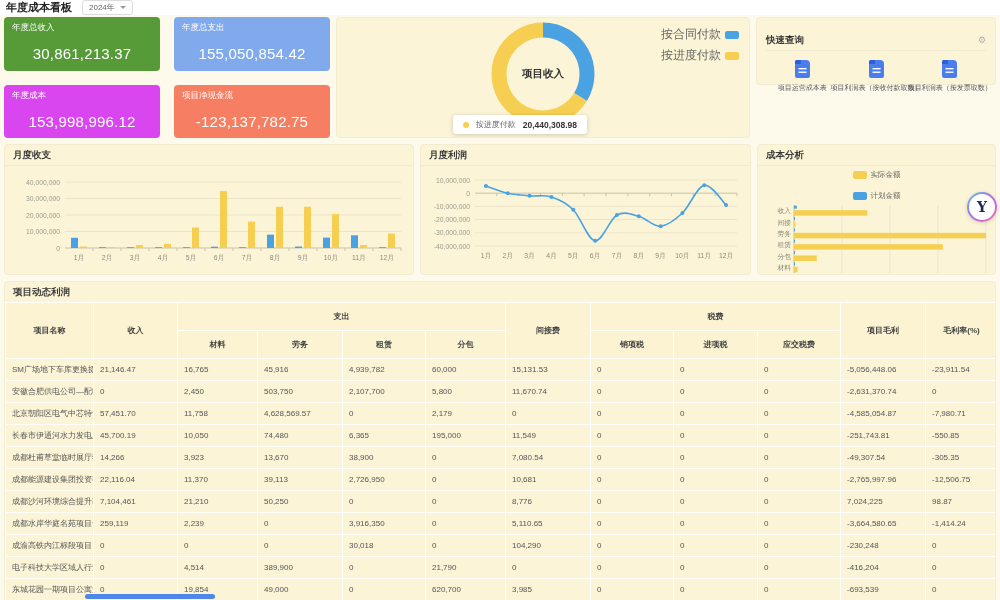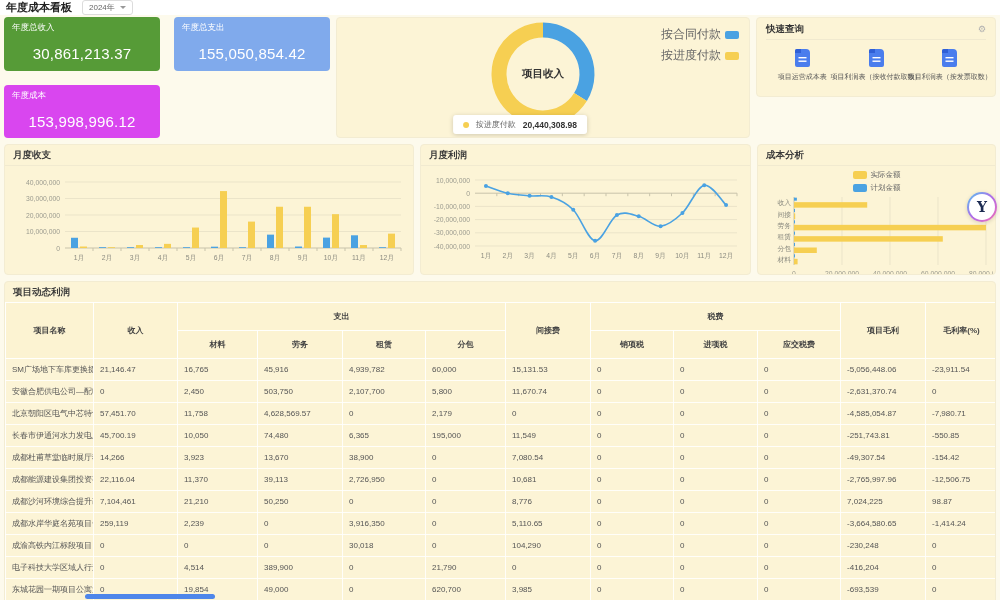--- a/index.html
+++ b/index.html
@@ -31,38 +31,38 @@
   .swatch { width:14px; height:8px; border-radius:2px; display:inline-block; }
   .donut-wrap { position:absolute; left:50%; top:47%; transform:translate(-50%,-50%); width:104px; height:104px; }
   .donut-center { position:absolute; left:0; top:0; width:100%; height:100%; display:flex; align-items:center; justify-content:center;
     font-size:10.5px; font-weight:bold; color:#333; }
   .donut-tooltip { position:absolute; bottom:3px; left:47%; transform:translateX(-58%); background:#fff; border-radius:3px;
     box-shadow:0 1px 5px rgba(0,0,0,.18); padding:4px 10px; display:flex; align-items:center; gap:7px;
     font-size:8px; color:#666; white-space:nowrap; }
   .dot { width:6px; height:6px; border-radius:50%; }
   .tt-value { font-size:8.5px; font-weight:bold; color:#333; }
 
-  .quick-panel { width:240px; height:80px; align-self:flex-start; padding:5px 9px; background:#fcf4d6; border:1px solid #f3ecd2; border-radius:4px; }
+  .quick-panel { width:240px; height:68px; align-self:flex-start; padding:16px 9px; background:#fcf4d6; border:1px solid #f3ecd2; border-radius:4px; }
   .qp-head { display:flex; justify-content:space-between; align-items:center; padding-bottom:3px; border-bottom:1px solid #f0e9cf; }
   .qp-title { font-size:9.5px; font-weight:bold; color:#333; }
   .gear { font-size:9px; color:#b0b0b0; cursor:pointer; line-height:1; }
   .qp-items { display:flex; justify-content:space-between; margin-top:9px; }
   .qp-item { width:33%; display:flex; flex-direction:column; align-items:center; gap:5px; cursor:pointer; }
   .qp-item span { font-size:7px; color:#555; white-space:nowrap; }
 
   
   .row2 { height:131px; margin-bottom:6px; }
   .chart-panel-1 { width:410px; }
   .chart-panel-2 { width:331px; }
   .chart-panel-3 { flex:1; position:relative; }
   .chart-host { padding:2px 2px 0 2px; }
   svg text { font-family:"Liberation Sans","DejaVu Sans",sans-serif; }
   .tick { font-size:6.8px; fill:#9b9b8f; }
   .cat  { font-size:6.8px; fill:#8b8b80; }
-  .hbar-legend { display:flex; flex-direction:column; align-items:center; gap:3px; padding-top:4px; }
+  .hbar-legend { display:flex; flex-direction:column; align-items:center; gap:11px; padding-top:4px; }
   .hbar-legend .lg-row { display:flex; align-items:center; gap:4px; font-size:7.5px; color:#666; cursor:pointer; }
 
   
   .table-panel { margin-top:0; }
   table { width:100%; border-collapse:collapse; table-layout:fixed; }
   th { font-size:8px; color:#444; font-weight:bold; padding:8px 4px; 
        background:#fcf3d2; border:1px solid rgba(255,255,255,.92); white-space:nowrap; overflow:hidden; }
   td { font-size:8px; color:#555; padding:5px 6px; background:#fcf4d6;
        border:1px solid rgba(255,255,255,.85); white-space:nowrap; overflow:hidden; text-align:left; }
 
@@ -94,20 +94,24 @@
         <div class="kpi-label">年度总收入</div>
         <div class="kpi-value">30,861,213.37</div>
       </div>
       <div class="kpi-card" style="background: rgb(128, 170, 236);">
         <div class="kpi-label">年度总支出</div>
         <div class="kpi-value">155,050,854.42</div>
       </div>
       <div class="kpi-card" style="background: #d946ef;">
         <div class="kpi-label">年度成本</div>
         <div class="kpi-value">153,998,996.12</div>
+      </div>
+      <div class="kpi-card" style="background: rgb(245, 126, 99);">
+        <div class="kpi-label">项目净现金流</div>
+        <div class="kpi-value">-123,137,782.75</div>
       </div>
     </div>
 
     <div class="panel donut-panel">
       <div class="donut-legend">
         <div class="lg-row">
           <span>按合同付款</span>
           <span class="swatch" style="background: rgb(74, 162, 226);"></span>
         </div>
         <div class="lg-row">
@@ -427,21 +431,21 @@
             <td>14,266</td>
             <td>3,923</td>
             <td>13,670</td>
             <td>38,900</td>
             <td>0</td>
             <td>7,080.54</td>
             <td>0</td>
             <td>0</td>
             <td>0</td>
             <td>-49,307.54</td>
-            <td>-154.42</td>
+            <td>-305.35</td>
           </tr>
           <tr>
             <td>成都能源建设集团投资有限公司拟</td>
             <td>22,116.04</td>
             <td>11,370</td>
             <td>39,113</td>
             <td>2,726,950</td>
             <td>0</td>
             <td>10,681</td>
             <td>0</td>

